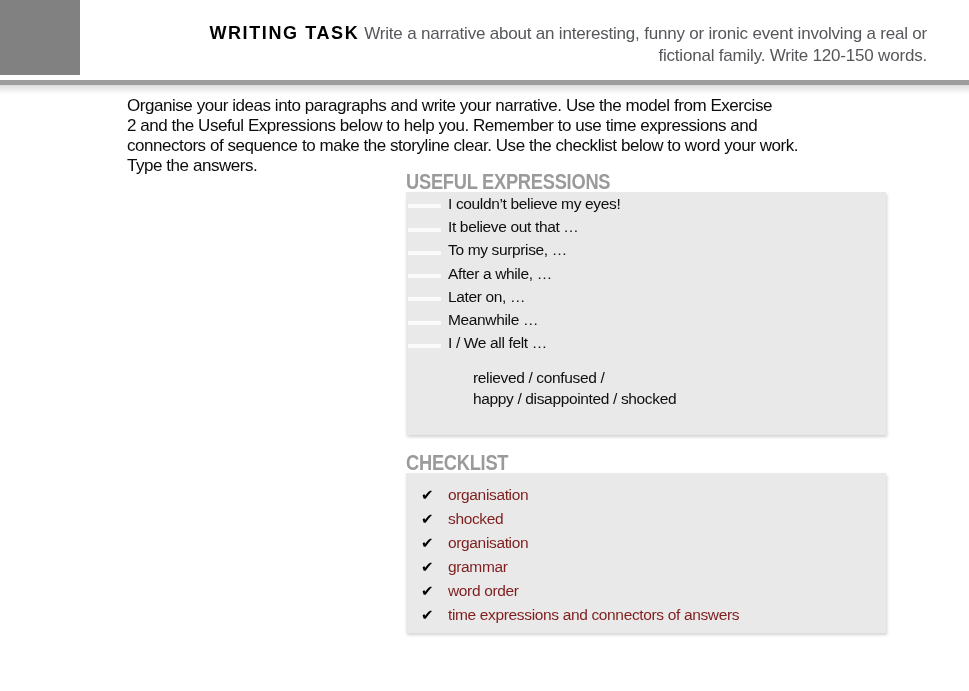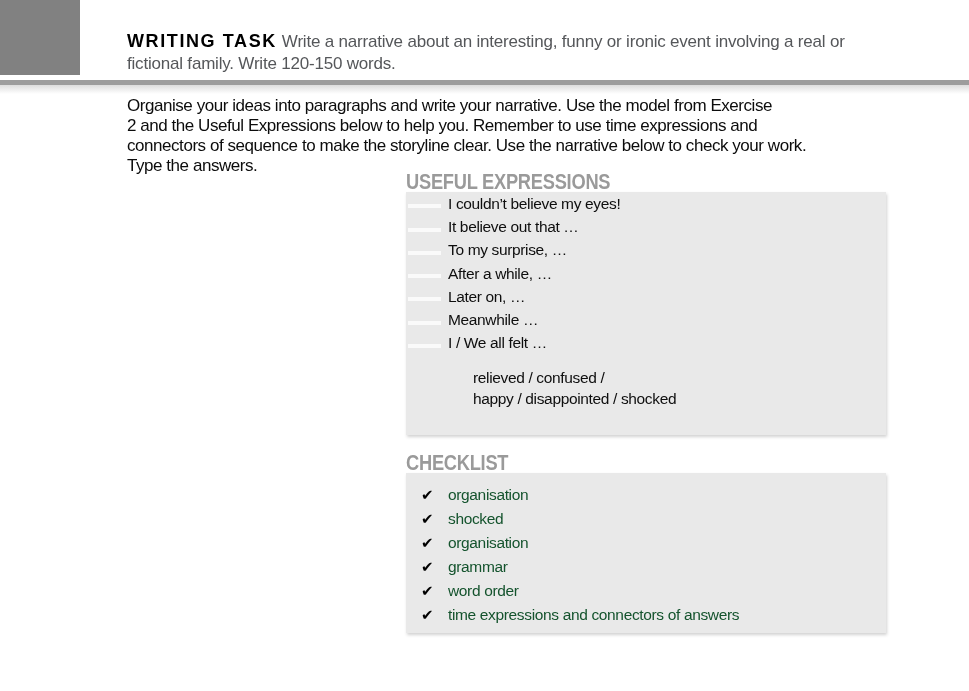--- a/index.html
+++ b/index.html
@@ -20,27 +20,28 @@
   .corner-square {
     position: absolute;
     left: 0; top: 0;
     width: 80px; height: 75px;
     background: #818181;
   }
 
   
   .header {
     position: absolute;
-    left: 127px; top: 30px;
+    left: 127px; top: 22px;
     width: 800px;
     font-size: 17px;
     line-height: 22px;
     letter-spacing: -0.2px;
     color: #55575a;
     white-space: nowrap;
+    text-align: right;
   }
   .task-title {
     font-weight: bold;
     color: #000000;
     font-size: 18px;
     letter-spacing: 1.6px;
     margin-right: 5px;
   }
 
   
@@ -141,21 +142,21 @@
     margin-left: 15px;
     width: 27px;
     font-family: "DejaVu Sans", sans-serif;
     font-size: 15px;
     font-weight: bold;
     color: #000000;
   }
   .check-text {
     font-size: 15.5px;
     letter-spacing: -0.35px;
-    color: #14532d;
+    color: #7f1d1d;
   }
 </style>
 </head>
 <body>
 
 <div class="page">
 
   <div class="corner-square"></div>
 
   <div class="header">
@@ -164,21 +165,21 @@
   </div>
 
   <div class="rule"></div>
 
   <div class="instructions">
 
       <div class="instr-line">Organise your ideas into paragraphs and write your narrative. Use the model from Exercise</div>
 
       <div class="instr-line">2 and the Useful Expressions below to help you. Remember to use time expressions and</div>
 
-      <div class="instr-line">connectors of sequence to make the storyline clear. Use the narrative below to check your work.</div>
+      <div class="instr-line">connectors of sequence to make the storyline clear. Use the checklist below to word your work.</div>
 
       <div class="instr-line">Type the answers.</div>
     </div>
 
   <div class="section-heading expr-heading">USEFUL EXPRESSIONS</div>
 
   <div class="box expr-box">
     <ul class="expr-list">
 
         <li class="expr-row">

